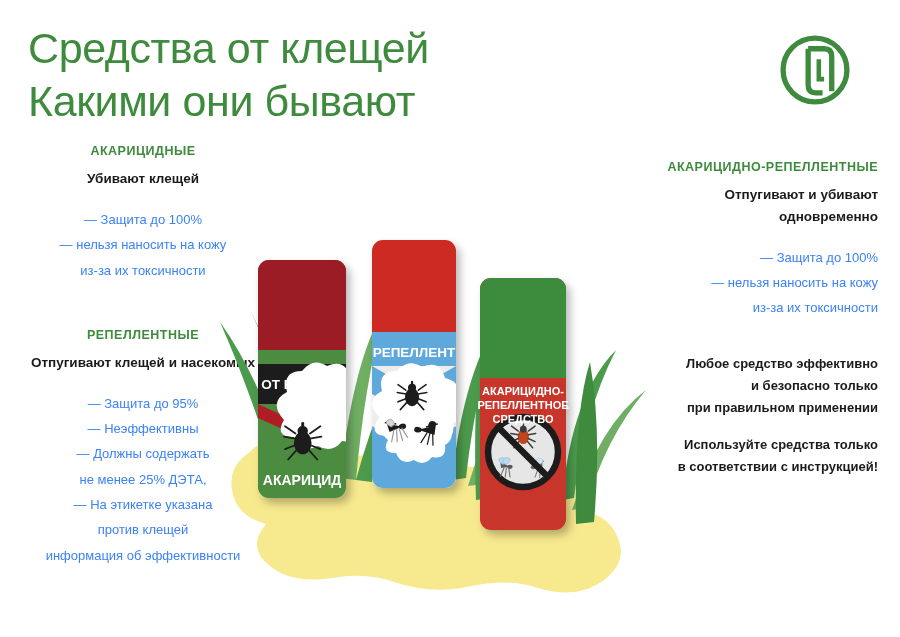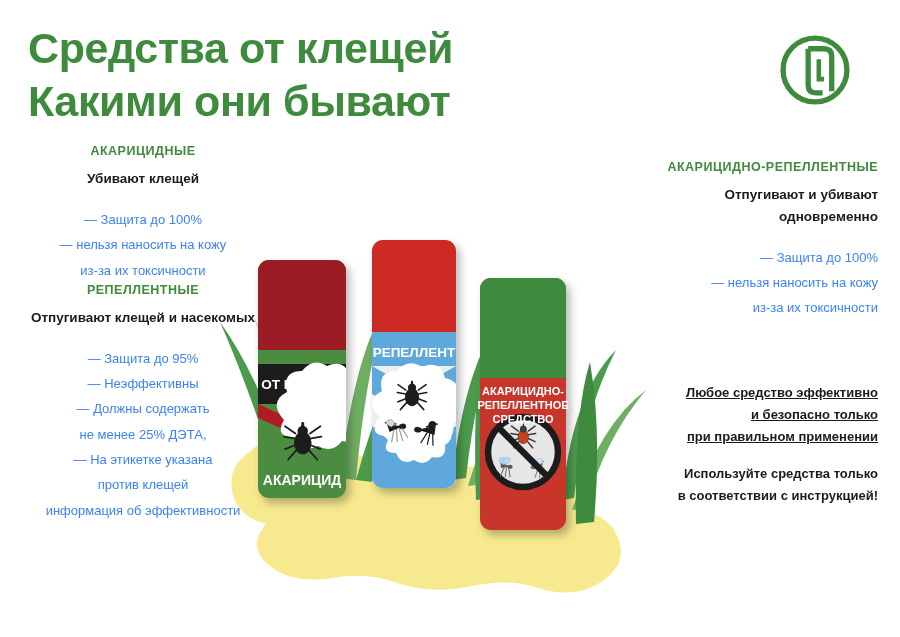--- a/index.html
+++ b/index.html
@@ -21,21 +21,21 @@
 
   
   #title-block {
     position: absolute;
     left: 28px;
     top: 22px;
     width: 560px;
   }
   .title-line {
     font-size: 43px;
-    font-weight: bold;
+    font-weight: normal;
     color: #3E8B3E;
     letter-spacing: -0.4px;
     line-height: 1.23;
     white-space: nowrap;
   }
 
   #logo {
     position: absolute;
     left: 777px;
     top: 32px;
@@ -78,23 +78,23 @@
 
   .note {
     font-size: 13px;
     font-weight: bold;
     color: #1B1B1B;
     line-height: 1.72;
     margin: 0;
   }
   .note div { white-space: nowrap; }
 
-  #right-note-1 { margin-top: 61px; text-decoration: underline; }
+  #right-note-1 { margin-top: 32px; }
   #right-note-2 { margin-top: 14px; }
-  #left-block-2 { }
+  #left-block-2 { margin-top: 45px; }
 
   
   #illustration {
     position: absolute;
     left: 190px;
     top: 180px;
     width: 480px;
     height: 420px;
   }
   #illustration svg { display: block; }

